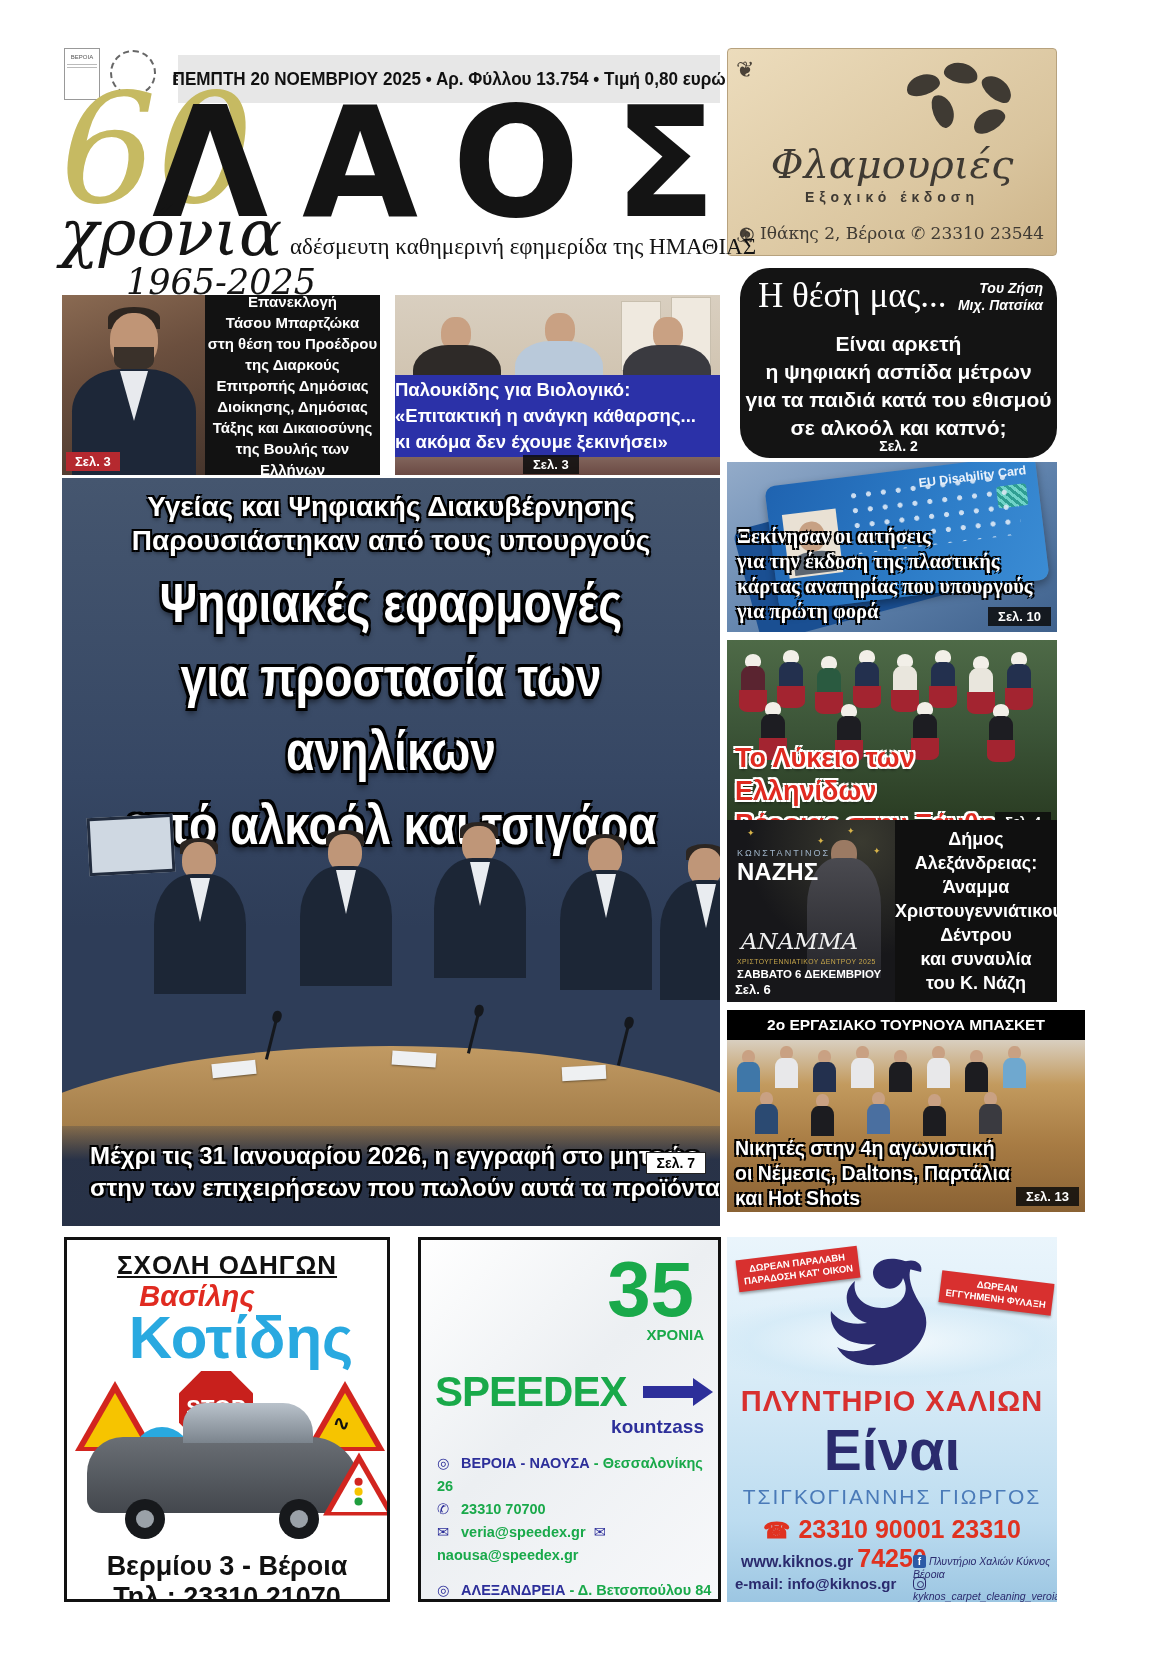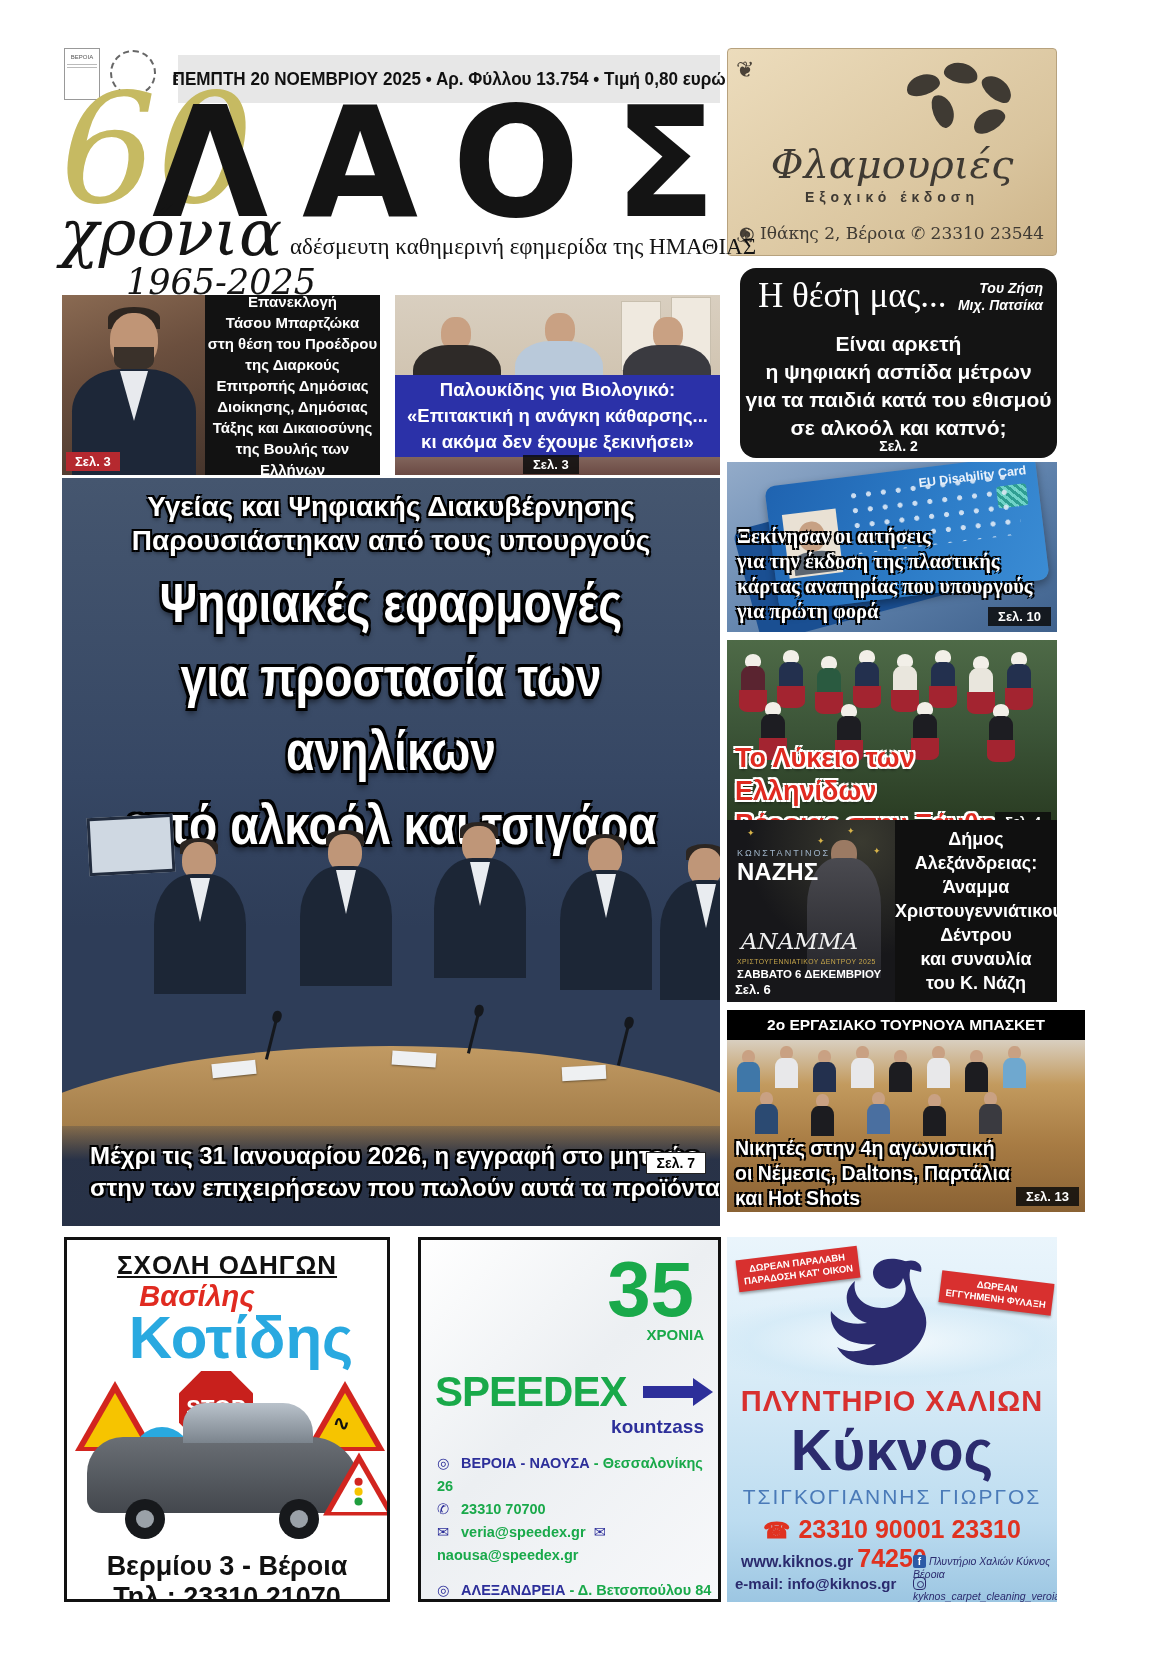--- a/index.html
+++ b/index.html
@@ -26,21 +26,21 @@
   .flam .flourish { position:absolute; font-size:22px; color:#4a4238; }
 
   
   .m60 { left:60px; top:74px; font-family:"DejaVu Serif", serif; font-style:italic; font-size:152px; color:#c6ba62; z-index:1; line-height:1; }
   .mtitle { left:152px; top:88px; font-family:"DejaVu Sans", sans-serif; font-weight:bold; font-size:150px; letter-spacing:34px; color:#141414; z-index:2; line-height:1; transform:scaleY(1.02); }
   .mxronia { left:60px; top:196px; font-family:"DejaVu Serif", serif; font-style:italic; font-size:64px; color:#141414; z-index:3; }
   .mtag { left:290px; top:234px; font-family:"Liberation Serif", serif; font-size:23px; color:#141414; z-index:3; }
   .myears { left:126px; top:262px; font-family:"DejaVu Serif", serif; font-style:italic; font-size:35px; color:#141414; z-index:3; }
 
   
-  .opinion { left:740px; top:268px; width:317px; height:190px; background:#141414; border-radius:16px; color:#fff; }
+  .opinion { left:740px; top:268px; width:317px; height:190px; background:#141414; border-radius:30px; color:#fff; }
   .op-title { position:absolute; left:18px; top:8px; font-family:"Liberation Serif", serif; font-size:35px; }
   .op-byline { position:absolute; right:14px; top:12px; text-align:right; font-style:italic; font-weight:bold; font-size:14px; line-height:17px; }
   .op-body { position:absolute; left:0; right:0; top:62px; text-align:center; font-weight:bold; font-size:21px; line-height:28px; }
   .op-page { position:absolute; left:0; right:0; bottom:4px; text-align:center; font-weight:bold; font-size:14px; }
 
   
   .badge-red { background:#b5292f; color:#fff; font-weight:bold; font-size:13px; padding:2px 9px; }
   .badge-dark { background:rgba(12,12,12,.85); color:#fff; font-weight:bold; font-size:13px; padding:2px 10px; }
   .badge-white { background:#fff; color:#000; font-weight:bold; font-size:14px; padding:2px 10px; border:1px solid #222; }
 
@@ -50,21 +50,21 @@
   .bart-head { position:absolute; left:48px; top:18px; width:48px; height:56px; background:#c09576; border-radius:46%; }
   .bart-hair { position:absolute; left:46px; top:12px; width:52px; height:22px; background:#2e2620; border-radius:50% 50% 0 0; }
   .bart-beard { position:absolute; left:52px; top:52px; width:40px; height:24px; background:#3a312a; border-radius:0 0 45% 45%; }
   .bart-suit { position:absolute; left:10px; top:74px; width:124px; height:106px; background:#1d2738; border-radius:40% 40% 0 0; }
   .bart-shirt { position:absolute; left:58px; top:76px; width:28px; height:50px; background:#e8eaee; clip-path:polygon(0 0,100% 0,50% 100%); }
   .bart-text { position:absolute; left:143px; right:0; top:0; bottom:0; background:#121212; color:#fff; display:flex; flex-direction:column; justify-content:center; text-align:center; font-weight:bold; font-size:15px; line-height:21px; }
   .palo { left:395px; top:295px; width:325px; height:180px; background:linear-gradient(180deg,#d9cfc0 0%,#cfc2ae 55%,#6b4a44 100%); overflow:hidden; }
   .palo .shelf { position:absolute; background:#efe9df; border:1px solid #c8bfae; }
   .palo .ph-head { position:absolute; width:30px; height:34px; background:#c9a183; border-radius:45%; }
   .palo .ph-body { position:absolute; width:88px; height:64px; border-radius:40% 40% 0 0; }
-  .palo-band { position:absolute; left:0; right:0; top:80px; height:82px; background:#2b31a8; color:#fff; text-align:center; font-weight:bold; font-size:18.5px; line-height:26px; padding-top:2px; }
+  .palo-band { position:absolute; left:0; right:0; top:80px; height:82px; background:#2b31a8; color:#fff; text-align:left; font-weight:bold; font-size:18.5px; line-height:26px; padding-top:2px; }
   .palo-badge { position:absolute; left:128px; bottom:1px; }
 
   
   .mainstory { left:62px; top:478px; width:658px; height:748px; background:linear-gradient(180deg,#45566f 0%,#364764 40%,#2e3d58 60%); overflow:hidden; }
   .ms-kick { position:absolute; left:0; right:0; top:12px; text-align:center; color:#fff; font-weight:bold; font-size:28px; line-height:34px; text-shadow:-2px -2px 0 #000,2px -2px 0 #000,-2px 2px 0 #000,2px 2px 0 #000,0 3px 4px rgba(0,0,0,.6); }
   .ms-head { position:absolute; left:0; right:0; top:88px; text-align:center; color:#fff; font-weight:900; }
   .ms-hl { display:block; font-size:55px; line-height:74px; transform:scaleX(.84); transform-origin:center; text-shadow:-3px -3px 0 #000,3px -3px 0 #000,-3px 3px 0 #000,3px 3px 0 #000,0 5px 7px rgba(0,0,0,.65); }
   .ms-photo { position:absolute; left:0; right:0; top:312px; bottom:0; background:radial-gradient(ellipse at 62% 18%, #50628042 0%, transparent 55%), linear-gradient(180deg,#3d4e6b 0%,#35466 38%,#31415e 55%); }
   .ms-screen { position:absolute; left:26px; top:26px; width:86px; height:58px; background:#cfd8e2; border:3px solid #222c3e; transform:rotate(-3deg); }
   .ms-person { position:absolute; }
@@ -569,21 +569,21 @@
     </div>
     <div class="ky-ribbon ky-rr">
       <div>ΔΩΡΕΑΝ</div>
       <div>ΕΓΓΥΗΜΕΝΗ ΦΥΛΑΞΗ</div>
     </div>
     <svg style="position:absolute; left:92px; top:14px;" width="150" height="135" viewBox="0 0 100 90">
       <path d="M55 6 C40 2 32 12 38 20 C44 28 54 26 56 18 C62 30 52 38 42 38 C30 38 22 30 24 20 C14 28 18 44 32 48 C20 50 12 46 8 40 C6 56 22 64 38 62 C30 68 18 68 12 64 C18 76 38 80 54 72 C70 64 76 48 68 36 C62 27 58 16 62 10 C60 7 58 7 55 6 Z" fill="#2b2b6e"></path>
       <path d="M56 8 C62 4 70 8 68 14 L60 12 Z" fill="#2b2b6e"></path>
     </svg>
     <div class="ky-cat">ΠΛΥΝΤΗΡΙΟ ΧΑΛΙΩΝ</div>
-    <div class="ky-brand">Κύκνος</div>
+    <div class="ky-brand">Είναι</div>
     <div class="ky-owner">ΤΣΙΓΚΟΓΙΑΝΝΗΣ ΓΙΩΡΓΟΣ</div>
     <div class="ky-phones">
       <span class="ky-tel">☎</span><span>23310 90001  23310 74250</span>
     </div>
     <div class="ky-web">www.kiknos.gr</div>
     <div class="ky-mail">e-mail: info@kiknos.gr</div>
     <div class="ky-fb">
       <span class="fb-ic">f</span>
       <span>Πλυντήριο Χαλιών Κύκνος Βέροια</span>
     </div>

